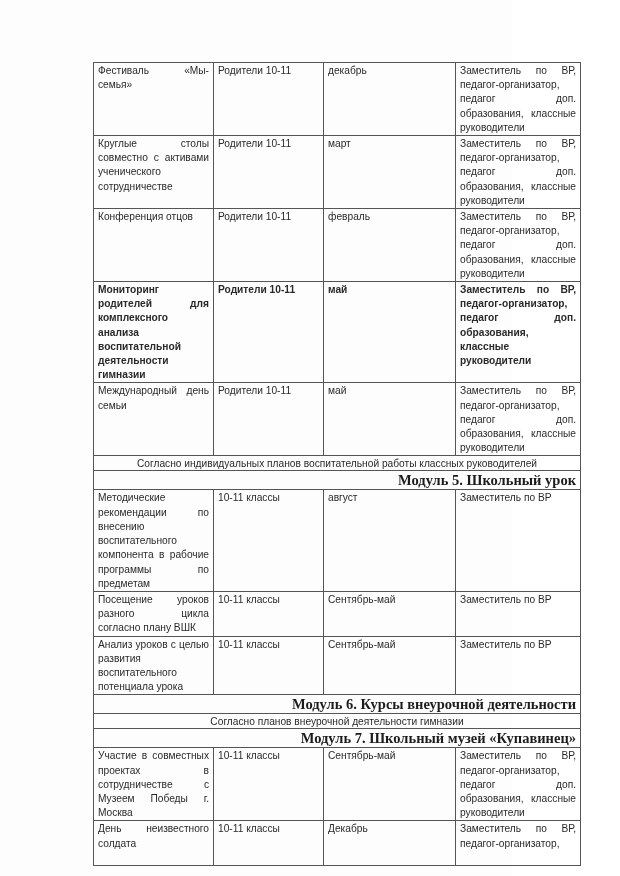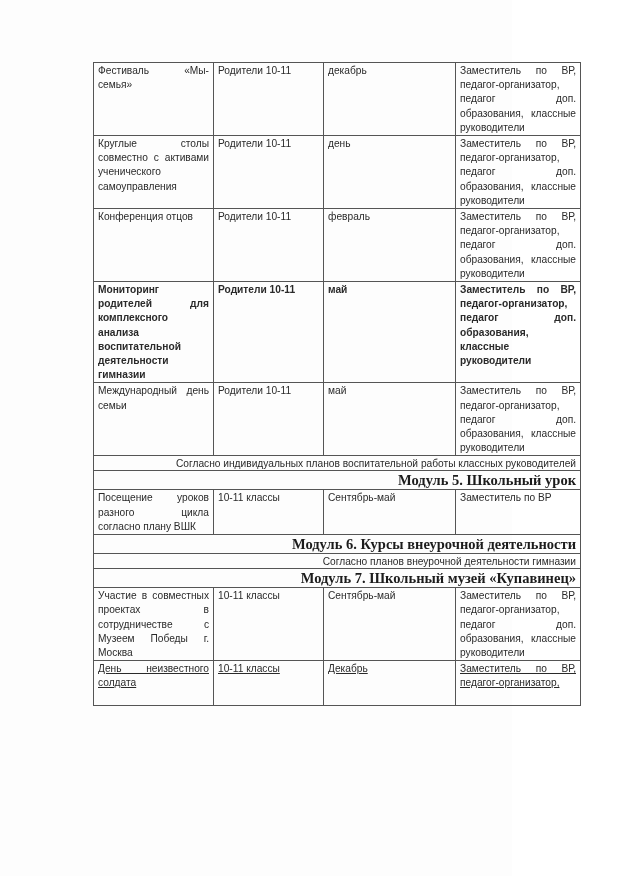--- a/index.html
+++ b/index.html
@@ -39,21 +39,21 @@
     }
     col.c1 { width: 120px; }
     col.c2 { width: 110px; }
     col.c3 { width: 132px; }
     col.c4 { width: 125px; }
     td.just {
       text-align: justify;
       text-align-last: left;
     }
     td.center-note {
-      text-align: right;
+      text-align: center;
       padding: 0 4px;
       line-height: 13px;
     }
     td.module {
       text-align: right;
       font-family: "Liberation Serif", "DejaVu Serif", serif;
       font-weight: bold;
       font-size: 14.5px;
       line-height: 17px;
       padding: 0 4px;
@@ -74,23 +74,23 @@
     <tbody id="plan-body">
 
       <tr style="height: 73px;">
         <td class="just">Фестиваль «Мы-семья»</td>
         <td>Родители 10-11</td>
         <td>декабрь</td>
         <td class="just">Заместитель по ВР, педагог-организатор, педагог доп. образования, классные руководители</td>
       </tr>
 
       <tr style="height: 71px;">
-        <td class="just">Круглые столы совместно с активами ученического самоуправления</td>
+        <td class="just">Круглые столы совместно с активами ученического сотрудничестве</td>
         <td>Родители 10-11</td>
-        <td>день</td>
+        <td>март</td>
         <td class="just">Заместитель по ВР, педагог-организатор, педагог доп. образования, классные руководители</td>
       </tr>
 
       <tr style="height: 69px;">
         <td class="just">Конференция отцов</td>
         <td>Родители 10-11</td>
         <td>февраль</td>
         <td class="just">Заместитель по ВР, педагог-организатор, педагог доп. образования, классные руководители</td>
       </tr>
 
@@ -109,49 +109,61 @@
       </tr>
 
       <tr style="height: 14px;">
         <td colspan="4" class="center-note">Согласно индивидуальных планов воспитательной работы классных руководителей</td>
       </tr>
 
       <tr style="height: 18px;">
         <td colspan="4" class="module">Модуль 5. Школьный урок</td>
       </tr>
 
+      <tr style="height: 98px;">
+        <td class="just">Методические рекомендации по внесению воспитательного компонента в рабочие программы по предметам</td>
+        <td>10-11 классы</td>
+        <td>август</td>
+        <td class="just">Заместитель по ВР</td>
+      </tr>
 
       <tr style="height: 43px;">
         <td class="just">Посещение уроков разного цикла согласно плану ВШК</td>
         <td>10-11 классы</td>
         <td>Сентябрь-май</td>
         <td class="just">Заместитель по ВР</td>
       </tr>
 
+      <tr style="height: 54px;">
+        <td class="just">Анализ уроков с целью развития воспитательного потенциала урока</td>
+        <td>10-11 классы</td>
+        <td>Сентябрь-май</td>
+        <td class="just">Заместитель по ВР</td>
+      </tr>
 
       <tr style="height: 18px;">
         <td colspan="4" class="module">Модуль 6. Курсы внеурочной деятельности</td>
       </tr>
 
       <tr style="height: 14px;">
         <td colspan="4" class="center-note">Согласно планов внеурочной деятельности гимназии</td>
       </tr>
 
       <tr style="height: 18px;">
         <td colspan="4" class="module">Модуль 7. Школьный музей «Купавинец»</td>
       </tr>
 
       <tr style="height: 69px;">
         <td class="just">Участие в совместных проектах в сотрудничестве с Музеем Победы г. Москва</td>
         <td>10-11 классы</td>
         <td>Сентябрь-май</td>
         <td class="just">Заместитель по ВР, педагог-организатор, педагог доп. образования, классные руководители</td>
       </tr>
 
-      <tr style="height: 45px; text-decoration: underline;">
+      <tr style="height: 45px;">
         <td class="just">День неизвестного солдата</td>
         <td>10-11 классы</td>
         <td>Декабрь</td>
         <td class="just">Заместитель по ВР, педагог-организатор,</td>
       </tr>
     </tbody>
   </table>
 </div>
 
 </body></html>

